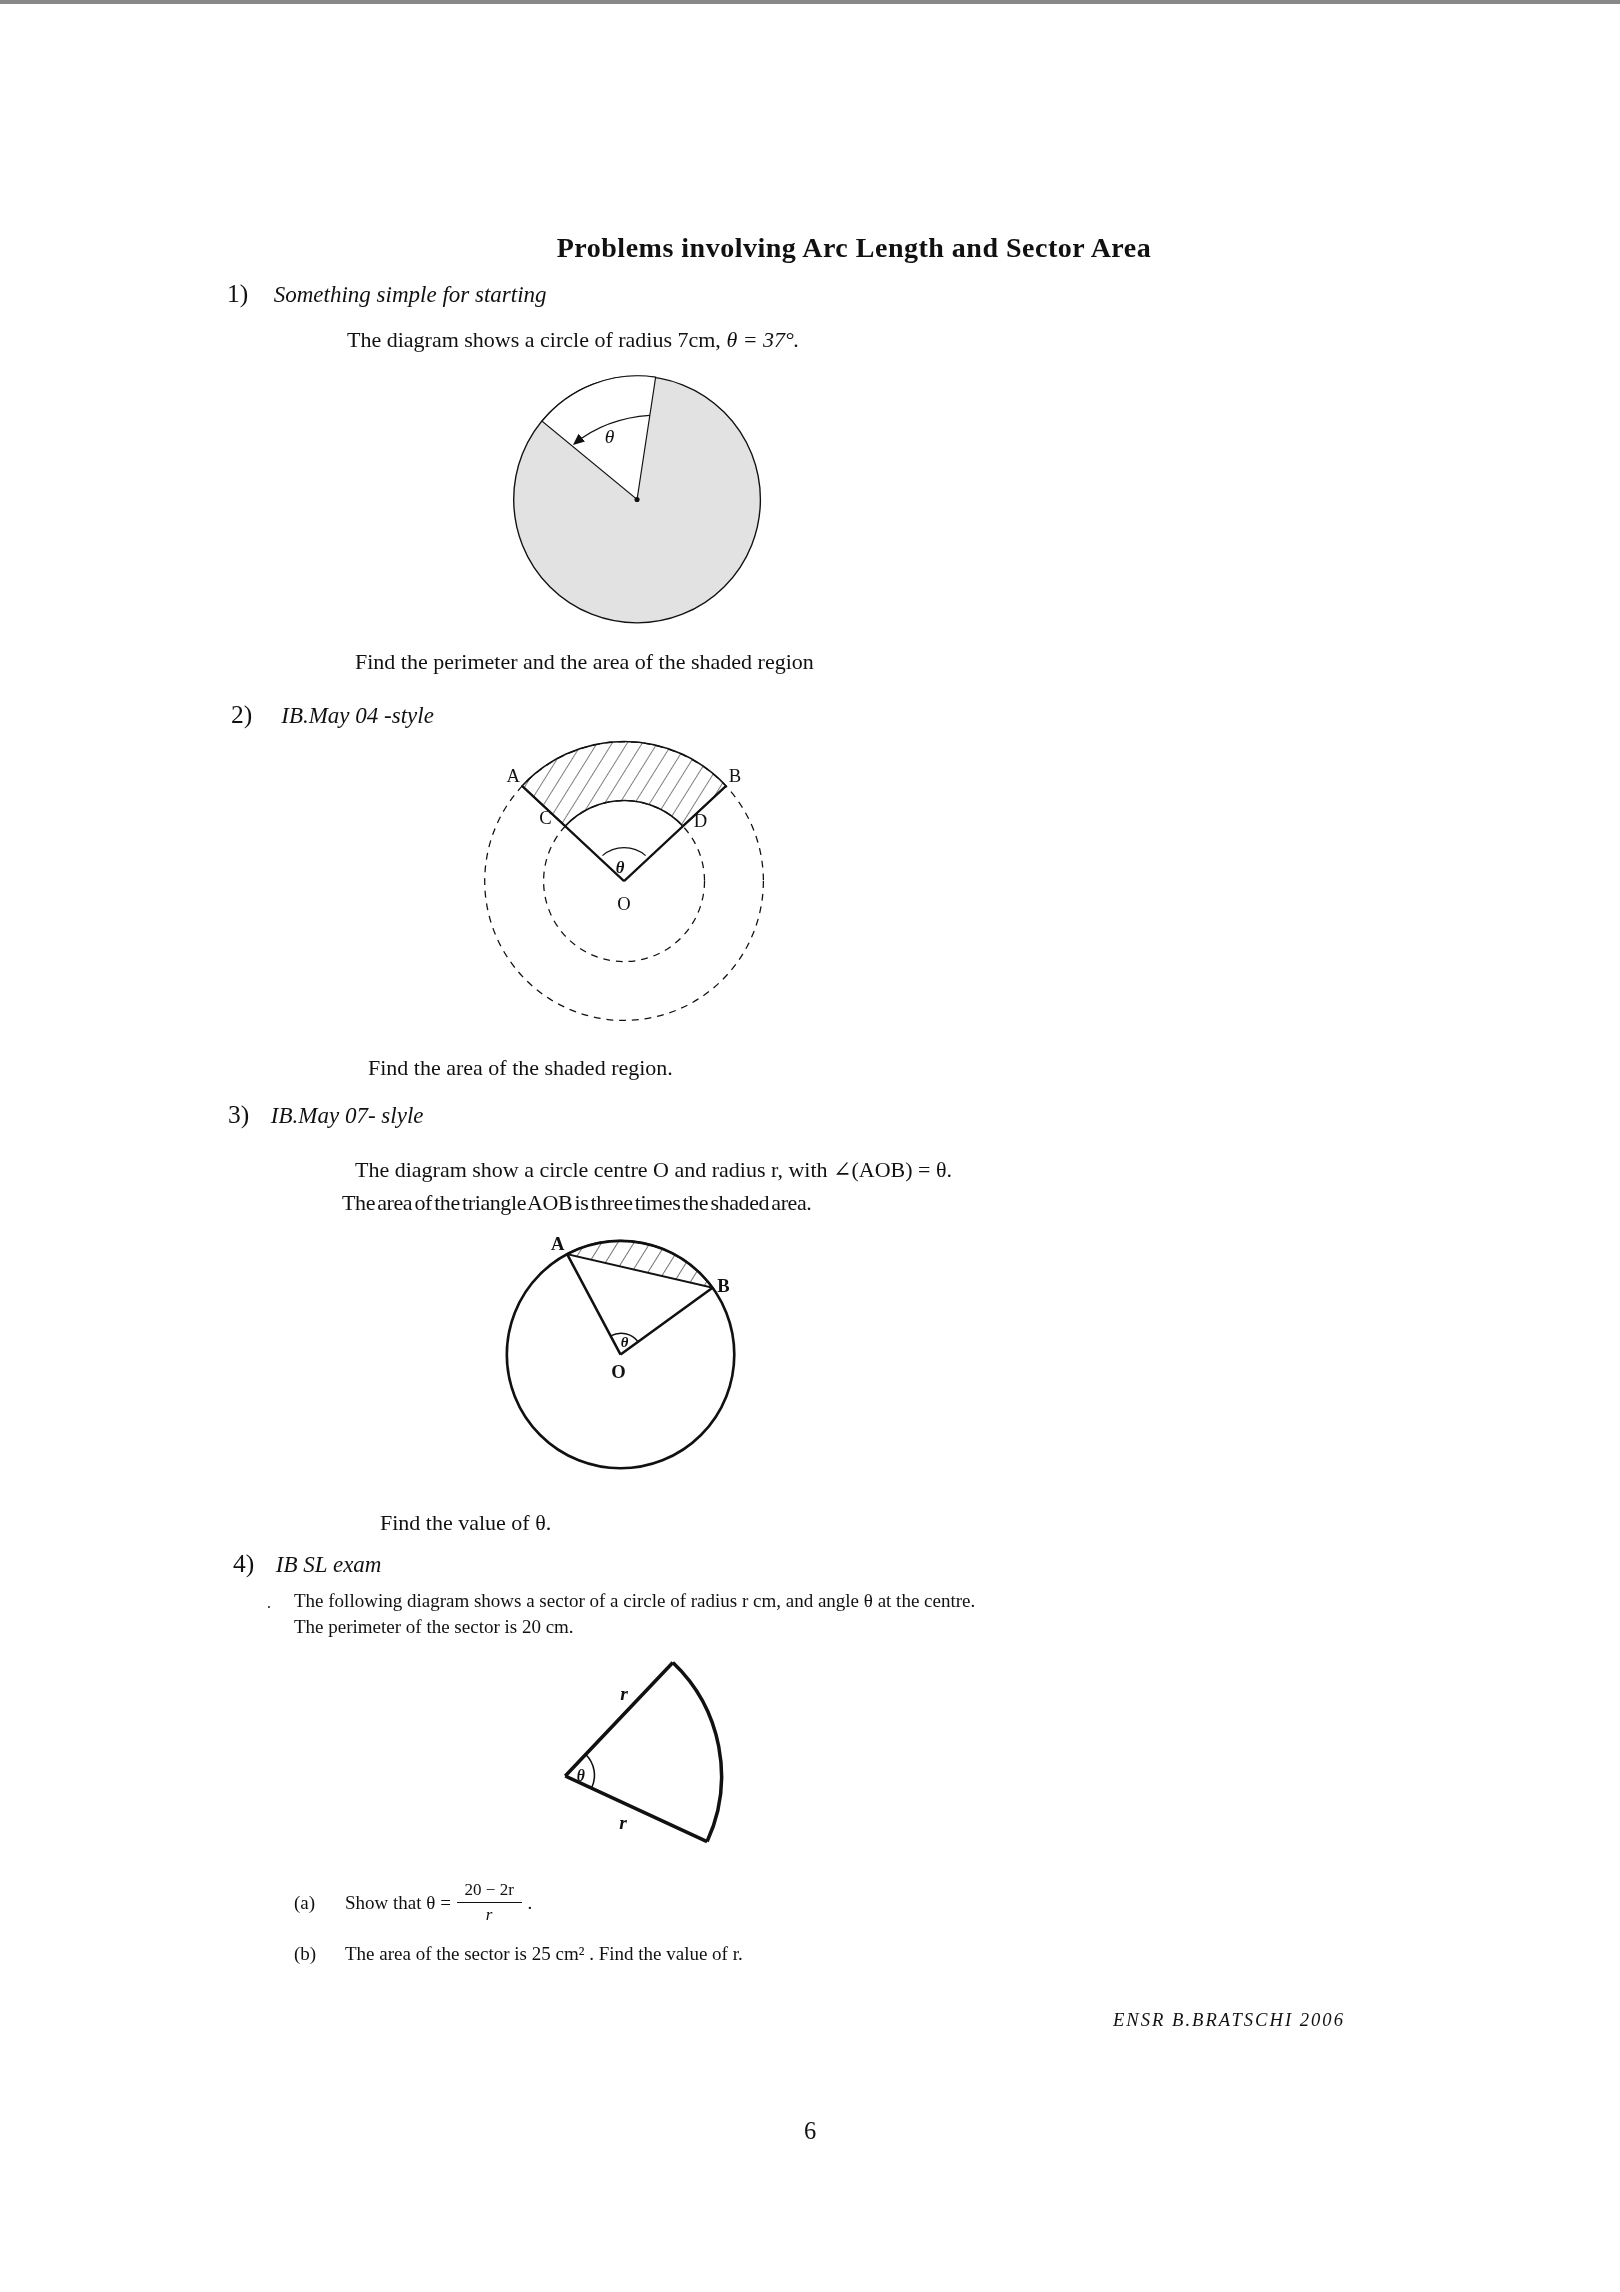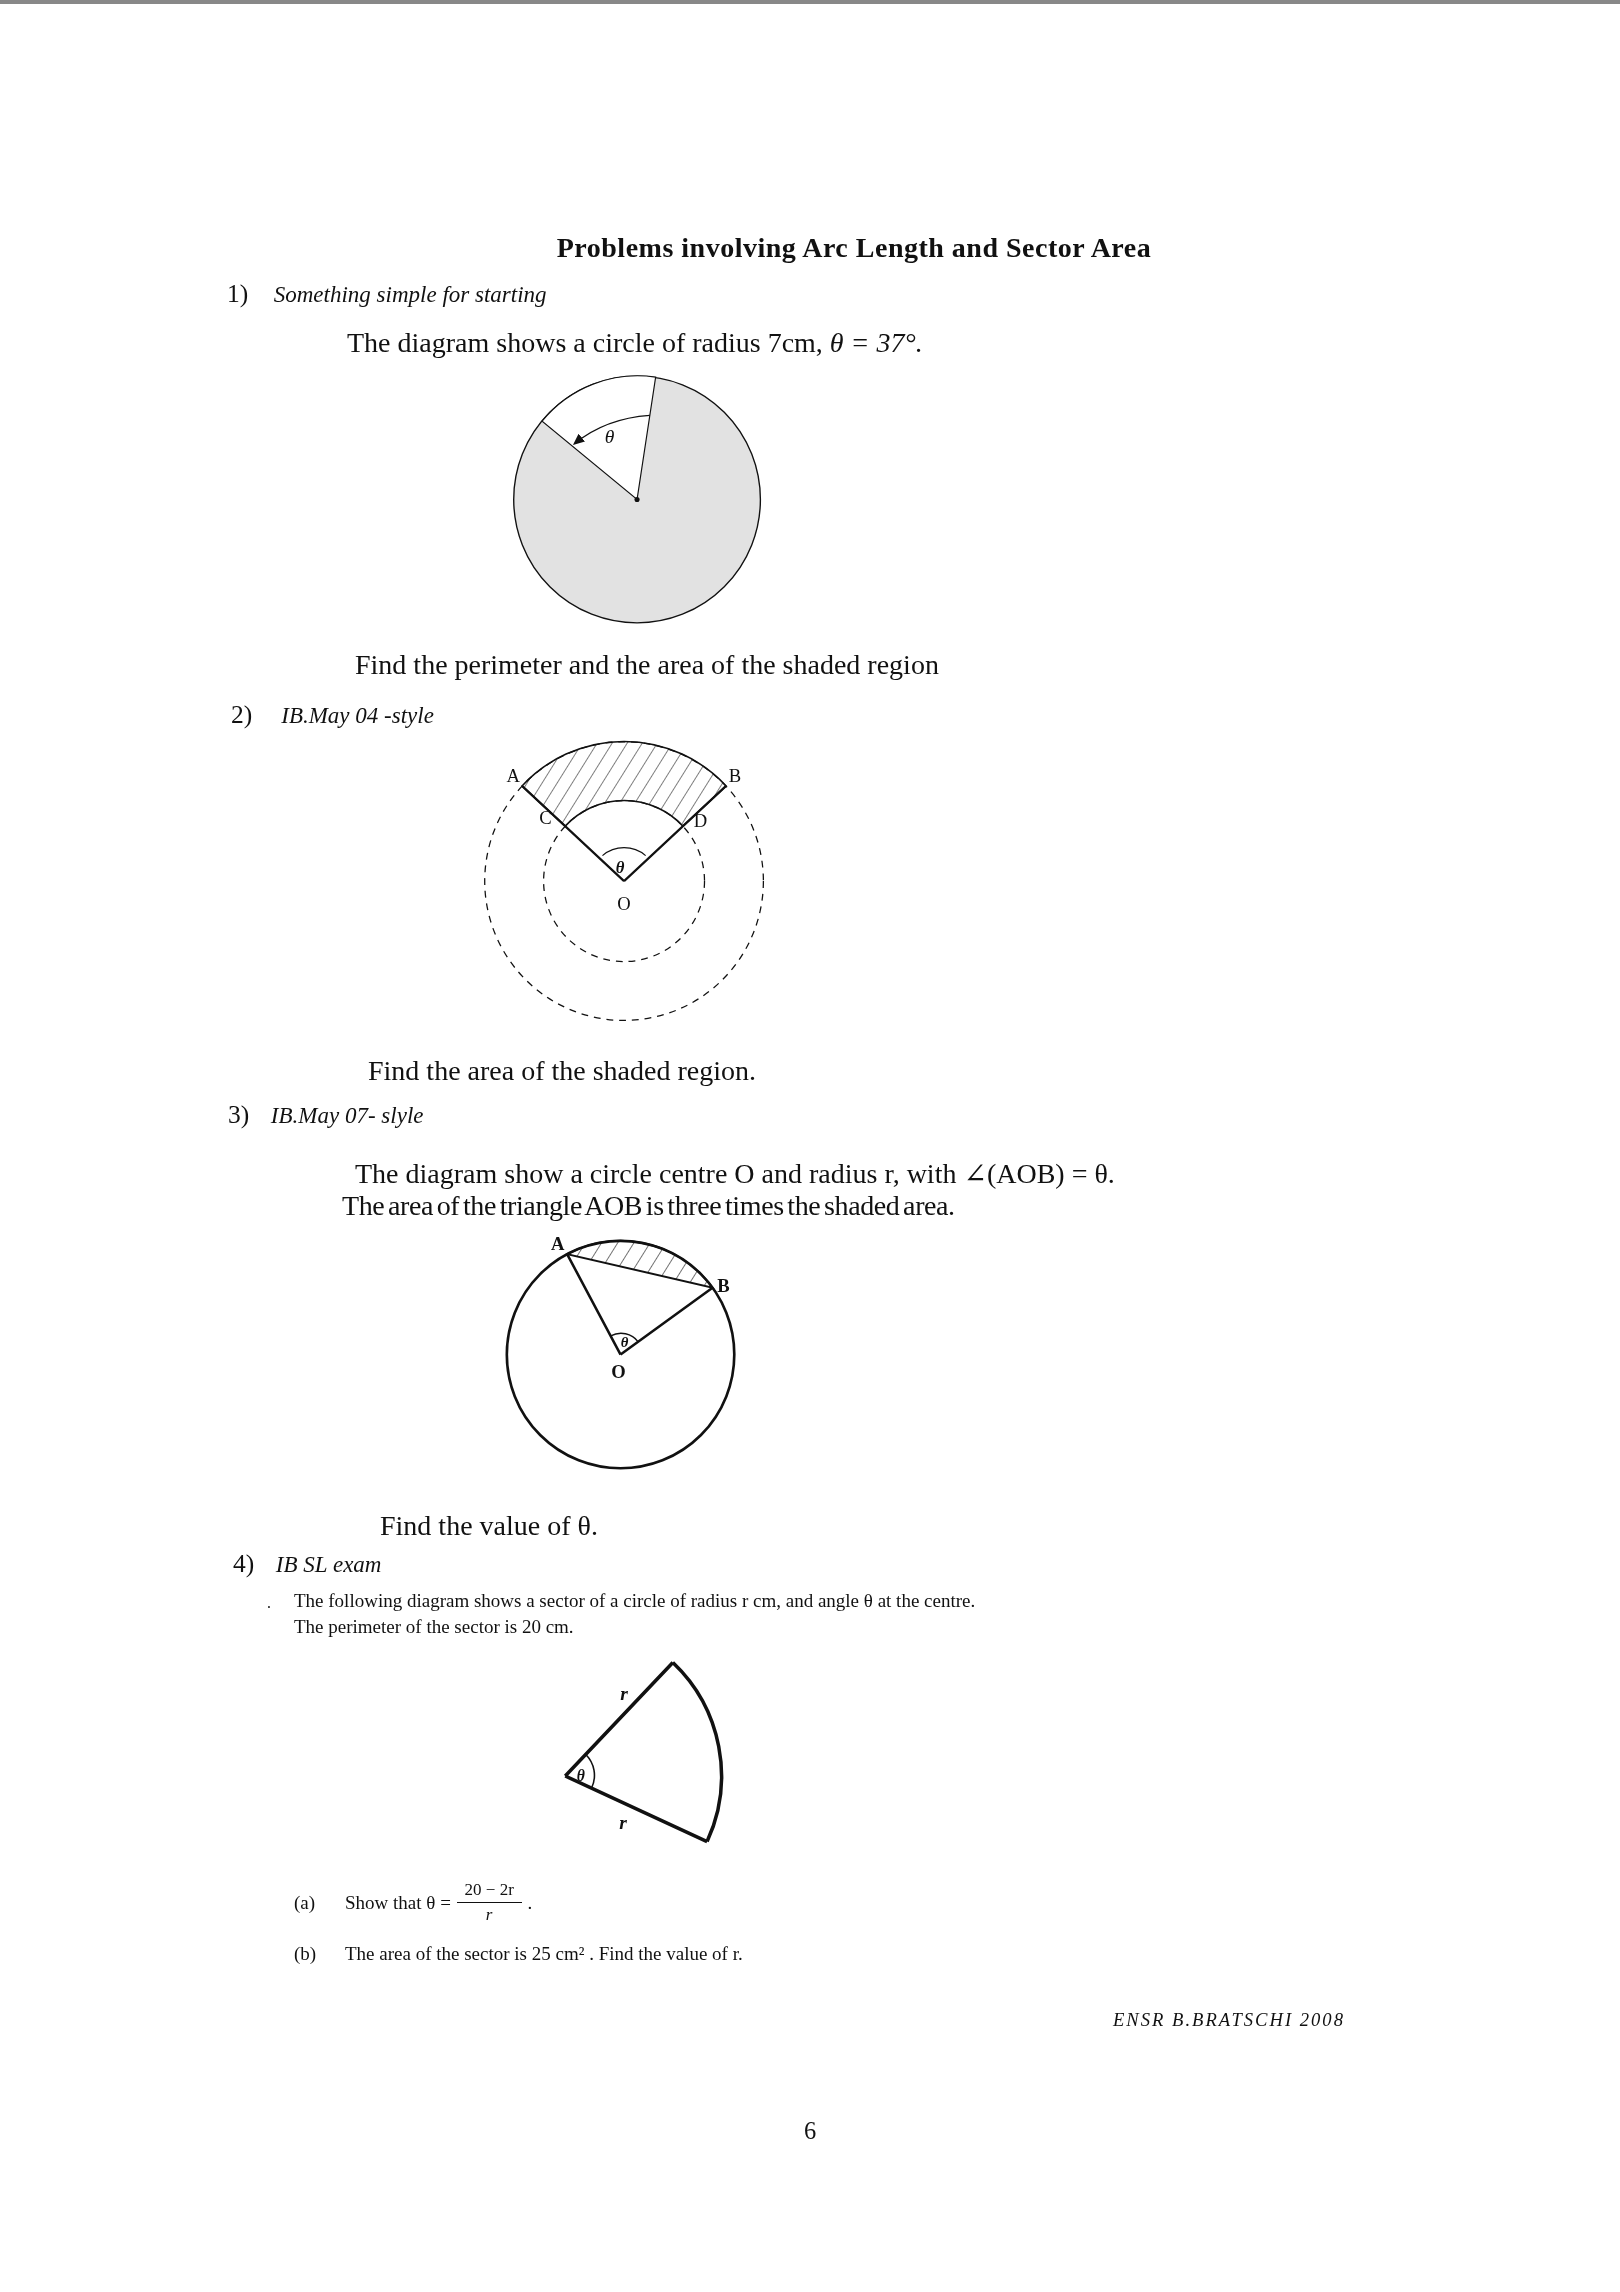--- a/index.html
+++ b/index.html
@@ -10,21 +10,21 @@
     background:#ffffff;
     font-family:"Liberation Serif","DejaVu Serif",serif;
     color:#111;
     overflow:hidden;
   }
   .abs{position:absolute;white-space:nowrap;}
   .title{font-size:28px;font-weight:bold;letter-spacing:0.5px;}
   .sec-row{display:flex;align-items:baseline;}
   .sec-num{font-size:25.5px;}
   .sec-head{font-size:23px;font-style:italic;margin-left:25.5px;}
-  .body-text{font-size:28px;}
+  .body-text{font-size:22px;}
   .math{font-style:italic;}
   .condensed{letter-spacing:-0.4px;word-spacing:-2.9px;}
   .small-text{font-size:19px;}
   .bullet{font-size:15.7px;}
   .part-row{display:flex;align-items:center;font-size:19px;}
   .part-label{width:51px;}
   .frac{display:inline-block;text-align:center;vertical-align:middle;margin:0 5.9px;font-size:17px;}
   .frac .num{display:block;border-bottom:1.5px solid #111;padding:0 7.8px 2px 7.8px;}
   .frac .den{display:block;padding-top:2px;font-style:italic;}
   .footer{font-size:18.6px;font-style:italic;letter-spacing:2px;}
@@ -141,18 +141,18 @@
       <span class="den">r</span>
     </span>
     <span>.</span>
   </div>
 
   <div class="abs part-row" style="left:294px;top:1939px;">
     <span class="part-label">(b)</span>
     <span>The area of the sector is 25 cm² .  Find the value of r.</span>
   </div>
 
-  <div class="abs footer" style="left:1113px;top:2005px;">ENSR B.BRATSCHI 2008</div>
+  <div class="abs footer" style="left:1113px;top:2005px;">ENSR B.BRATSCHI 2006</div>
 
   <div class="abs page-num" style="top:2113px;">6</div>
 
 </div>
 
 
 </body></html>

